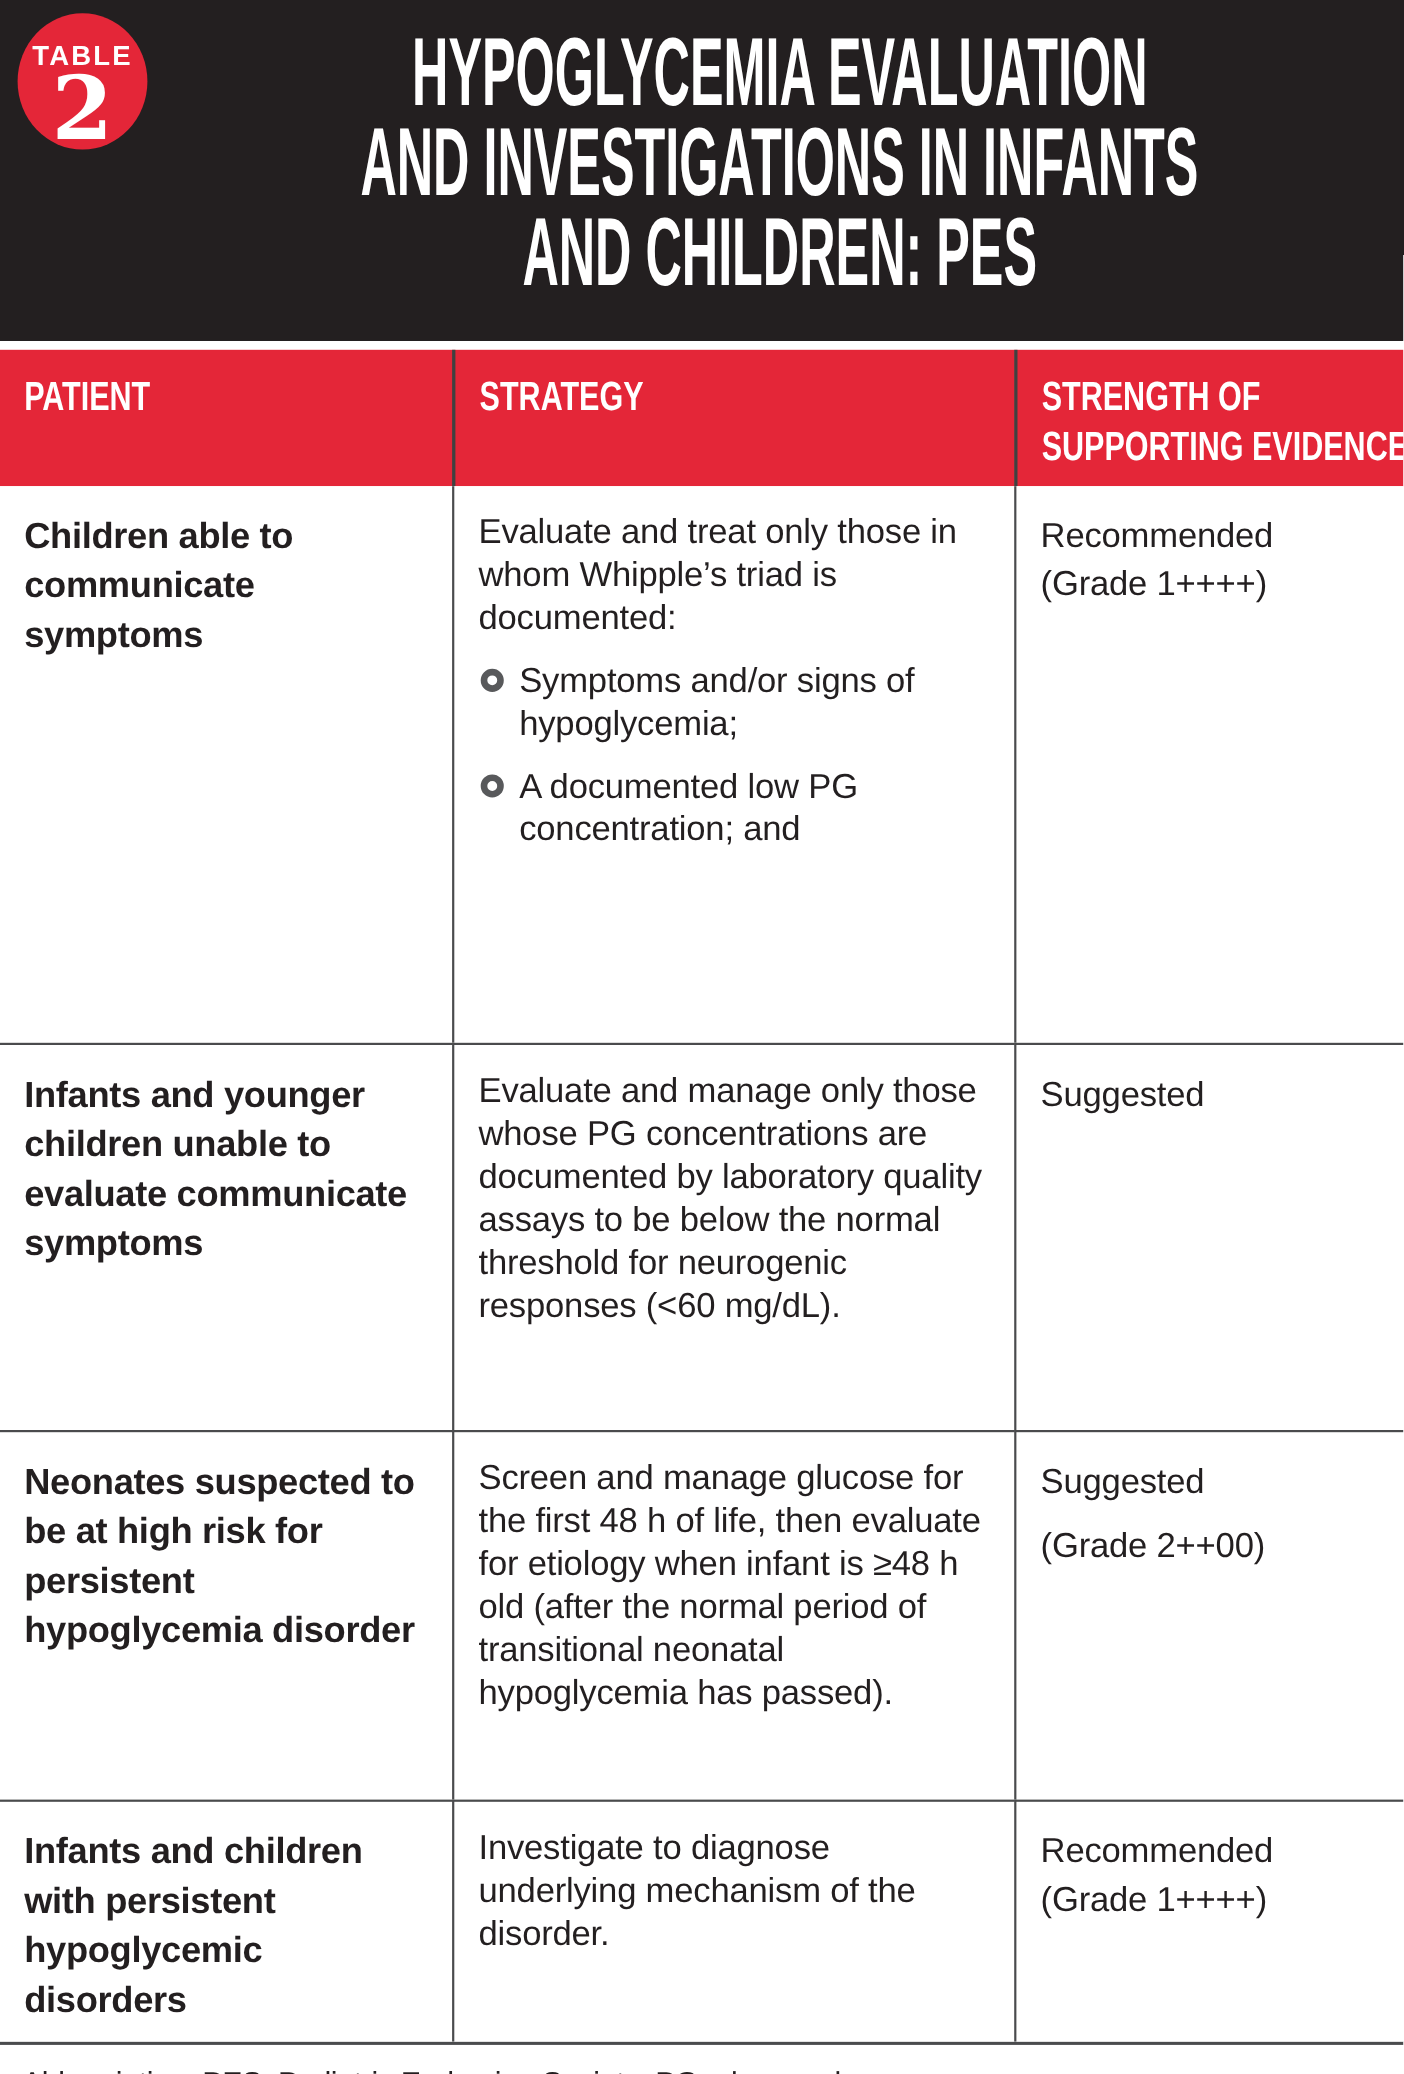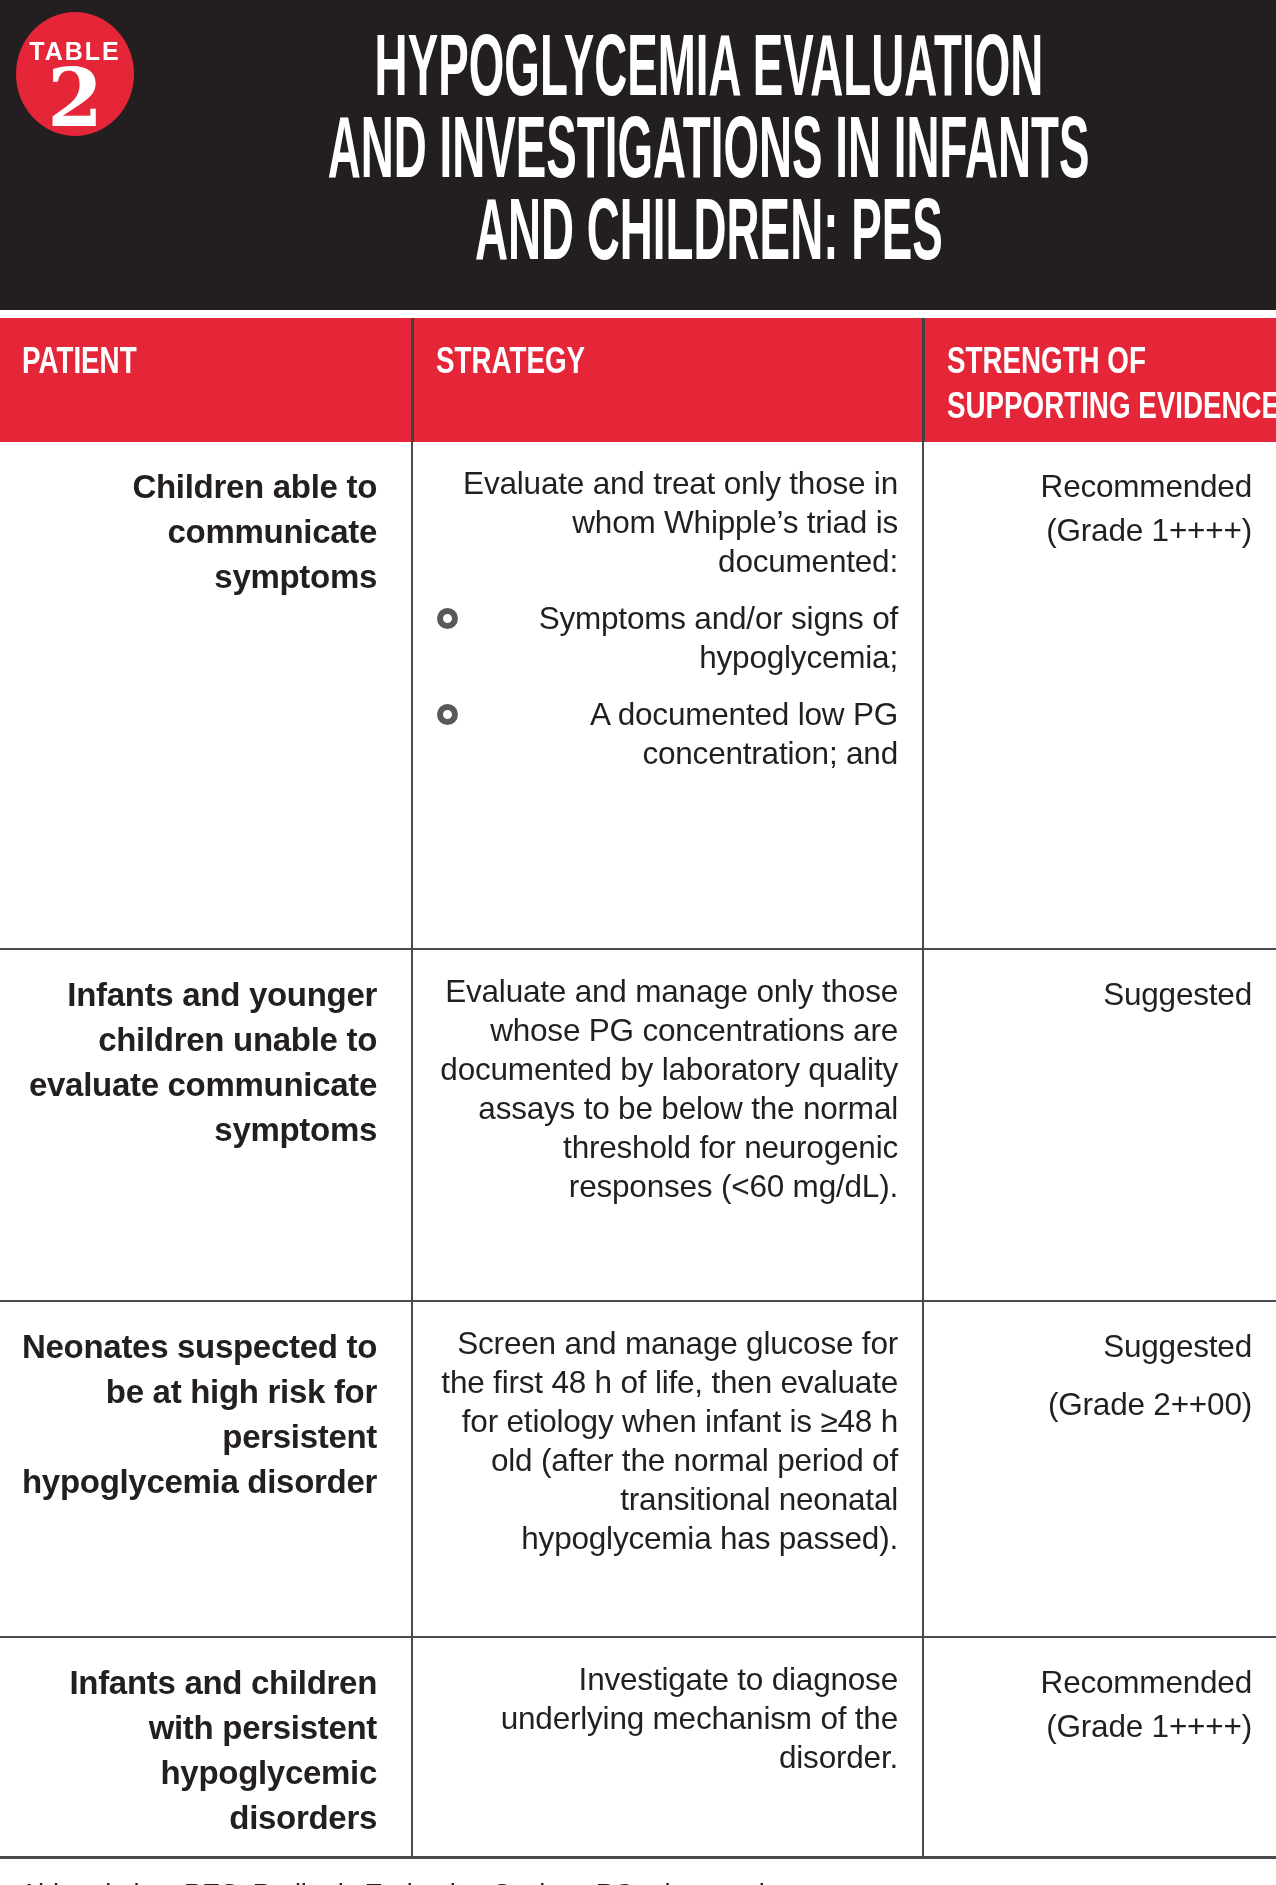--- a/index.html
+++ b/index.html
@@ -90,42 +90,42 @@
     font-weight: bold;
     font-size: 37px;
     line-height: 45px;
     white-space: nowrap;
     transform: scaleX(0.75);
     transform-origin: left top;
   }
   .hlabel.wrap { white-space: normal; width: 445px; }
 
   
-  .bcell { padding: 22px 24px 16px 22px; text-align: right; }
+  .bcell { padding: 22px 24px 16px 22px; }
   .bt { border-top: 2px solid #4a4b4d; }
   .bl { border-left: 2px solid #4a4b4d; }
   .r1 { min-height: 506px; }
   .r2 { min-height: 352px; }
   .r3 { min-height: 336px; }
   .r4 { min-height: 156px; }
 
   .patient {
     font-weight: bold;
     font-size: 33px;
     line-height: 45px;
     letter-spacing: -0.3px;
     padding-right: 10px;
   }
   .strategy, .strength {
     font-size: 31.5px;
     line-height: 39px;
     letter-spacing: -0.2px;
   }
   .strength { line-height: 44px; }
-  .strategy .intro { margin-bottom: 16px; margin-left: 24px; }
+  .strategy .intro { margin-bottom: 16px; }
   .bullet { display: flex; margin-top: 18px; }
   .ring {
     flex: none;
     width: 21px;
     height: 21px;
     border-radius: 50%;
     border: 6px solid #58595b;
     background: #ffffff;
     margin: 9px 14px 0 2px;
   }

